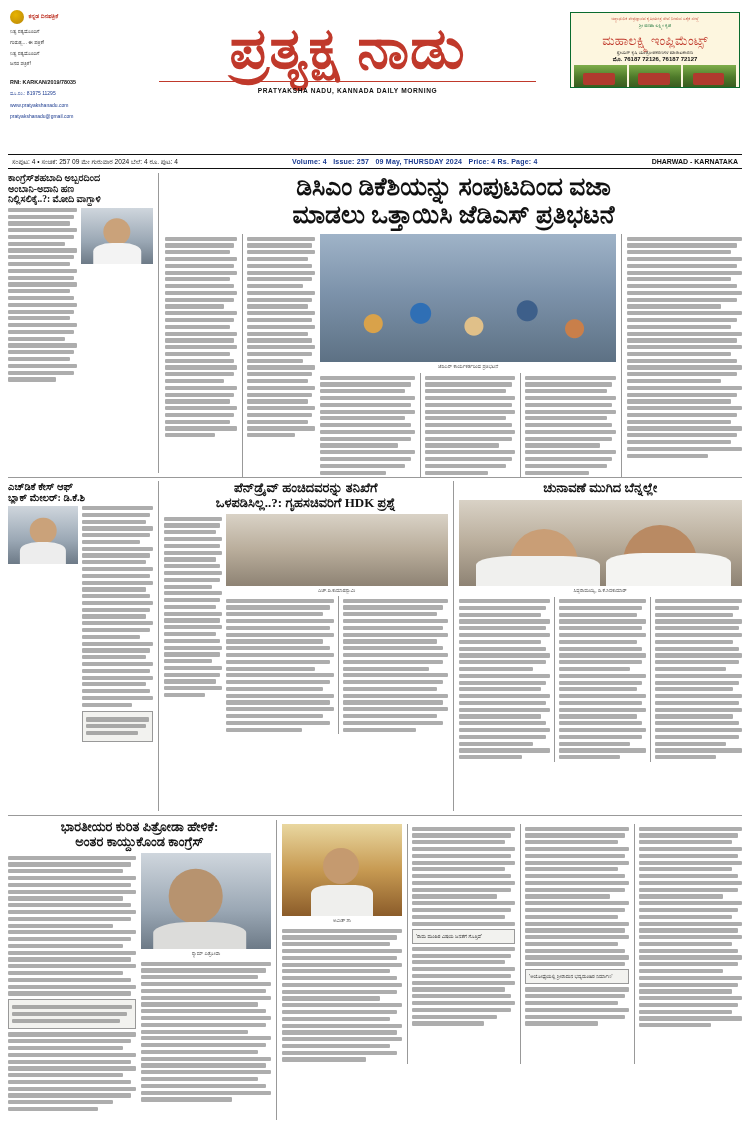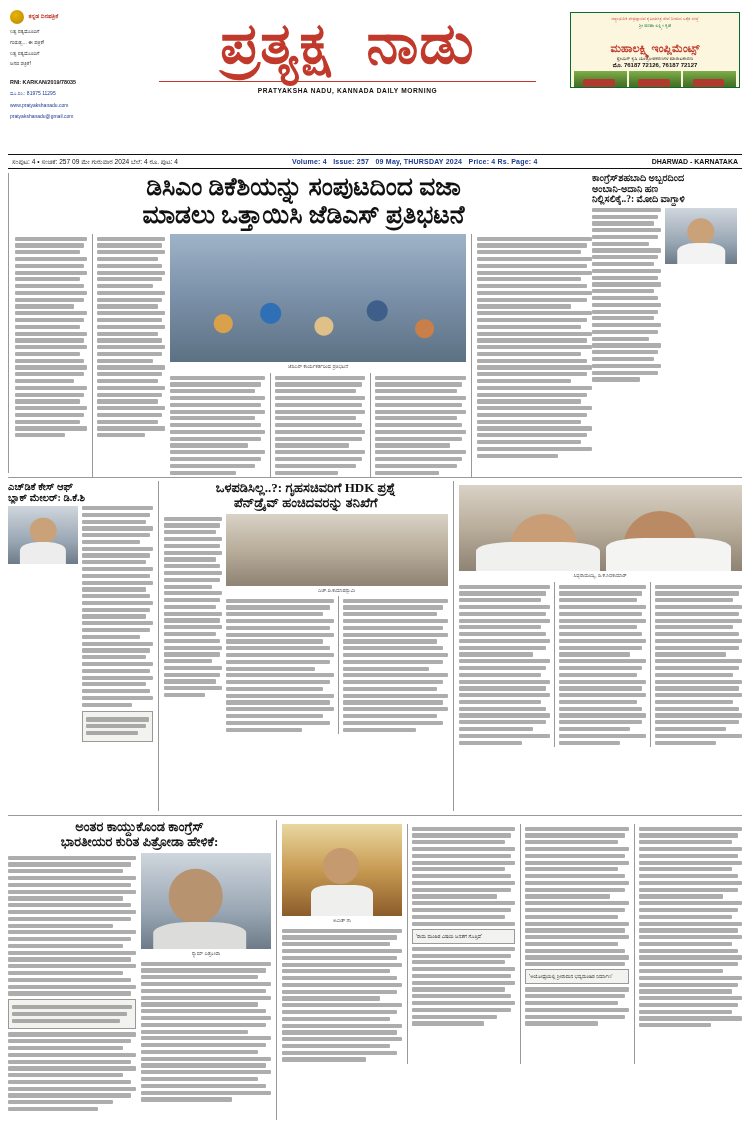--- a/index.html
+++ b/index.html
@@ -16,31 +16,31 @@
   .masthead{position:relative;height:148px;border-bottom:0;}
   .mh-left{position:absolute;left:2px;top:4px;width:120px;font-size:5.2px;line-height:1.5;color:#222;}
   .mh-left .red{color:#c0392b;font-weight:bold;font-size:6px;}
   .mh-left .blk{display:block;margin-bottom:3px;}
   .tiny-logo{display:inline-block;width:14px;height:14px;border-radius:50%;background:radial-gradient(circle at 40% 35%,#e8b400,#b8860b);vertical-align:middle;margin-right:3px;}
   .mh-left .rni{margin-top:10px;font-size:5.4px;color:#111;font-weight:bold;}
   .mh-left .cont{margin-top:4px;font-size:5px;color:#1a3a8f;}
 
   .title-wrap{position:absolute;left:120px;right:175px;top:14px;text-align:center;}
   .paper-title{
-    font-family:Liberation Mono, monospace;
+    font-family:Liberation Sans, sans-serif;
     font-size:57px;line-height:1;font-weight:bold;color:#c0392b;
     letter-spacing:1px;
   }
   .title-under{margin-top:4px;border-top:1.5px solid #c0392b;width:86%;margin-left:auto;margin-right:auto;}
   .sub-en{margin-top:5px;font-size:6.6px;letter-spacing:.6px;color:#111;font-weight:bold;}
 
   .ad-box{position:absolute;right:2px;top:6px;width:170px;height:76px;border:1.5px solid #0a6b2e;background:#fdf6df;box-sizing:border-box;padding:3px;text-align:center;overflow:hidden;}
   .ad-l1{font-size:4.4px;color:#c0392b;line-height:1.3;}
   .ad-l2{font-size:4.6px;color:#0a6b2e;margin-top:1px;}
-  .ad-title{font-size:11px;font-weight:bold;color:#c0392b;margin-top:14px;font-family:"Liberation Serif",serif;}
+  .ad-title{font-size:13px;font-weight:normal;color:#c0392b;margin-top:5px;font-family:"Liberation Serif",serif;}
   .ad-l3{font-size:4.6px;color:#111;margin-top:1px;}
   .ad-ph{font-size:6px;font-weight:bold;color:#111;margin-top:1px;}
   .ad-imgs{display:flex;gap:2px;margin-top:2px;height:22px;}
   .ad-img{flex:1;background:linear-gradient(180deg,#7fae4a 0%,#4e7a2a 55%,#3a5c20 100%);position:relative;}
   .ad-img:after{content:"";position:absolute;left:18%;bottom:2px;width:60%;height:55%;background:#b03a2e;border-radius:2px;}
   .ad-foot{font-size:4px;color:#0a6b2e;margin-top:1px;}
 
   
   .strip{
     border-top:1.2px solid #111;border-bottom:1.2px solid #111;
@@ -132,20 +132,60 @@
       <span>Volume: 4</span>&nbsp;&nbsp;
       <span>Issue: 257</span>&nbsp;&nbsp;
       <span>09 May, THURSDAY 2024</span>&nbsp;&nbsp;
       <span>Price: 4 Rs. Page: 4</span>
     </span>
     <span class="right">DHARWAD - KARNATAKA</span>
   </div>
 
   <div style="display:flex;margin-top:4px;height:300px;">
 
+    <div style="width:150px;padding-right:5px;box-sizing:border-box;">
+      <div class="headline hl-sm" style="text-align:left;font-size:9.6px;">
+        <div>ಕಾಂಗ್ರೆಸ್‌ಶಹಬಾದಿ ಅಬ್ಬರದಿಂದ</div>
+        <div>ಅಂಬಾನಿ-ಅದಾನಿ ಹಣ</div>
+        <div>ನಿಲ್ಲಿಸಲಿಕ್ಕೆ..?: ಮೋದಿ ವಾಗ್ದಾಳಿ</div>
+      </div>
+      <div class="photo portrait" style="width:72px;height:56px;float:right;margin:3px 0 2px 4px;">
+        <div class="ph-face"></div>
+        <div class="ph-body" style="background:#f3f3f3"></div>
+      </div>
+      <div class="col-text">
+        <div class="kline s1"></div>
+          <div class="kline s2"></div>
+          <div class="kline s3"></div>
+        <div class="kline s1"></div>
+          <div class="kline s2"></div>
+          <div class="kline s4"></div>
+        <div class="kline s1"></div>
+          <div class="kline s2"></div>
+          <div class="kline s3"></div>
+        <div class="kline s1"></div>
+          <div class="kline s2"></div>
+          <div class="kline s1"></div>
+        <div class="kline s3"></div>
+          <div class="kline s2"></div>
+          <div class="kline s1"></div>
+        <div class="kline s2"></div>
+          <div class="kline s3"></div>
+          <div class="kline s1"></div>
+        <div class="kline s2"></div>
+          <div class="kline s4"></div>
+          <div class="kline s1"></div>
+        <div class="kline s2"></div>
+          <div class="kline s3"></div>
+          <div class="kline s1"></div>
+        <div class="kline s2"></div>
+          <div class="kline s5"></div>
+      </div>
+    </div>
+
     <div style="flex:1;border-left:.8px solid #999;padding-left:6px;box-sizing:border-box;">
       <div class="headline hl-main">
         <div>ಡಿಸಿಎಂ ಡಿಕೆಶಿಯನ್ನು ಸಂಪುಟದಿಂದ ವಜಾ</div>
         <div>ಮಾಡಲು ಒತ್ತಾಯಿಸಿ ಜೆಡಿಎಸ್ ಪ್ರತಿಭಟನೆ</div>
       </div>
 
       <div style="display:flex;gap:5px;margin-top:5px;">
         <div style="width:72px" class="col-text">
           <div class="kline s1"></div>
             <div class="kline s2"></div>
@@ -307,60 +347,20 @@
             <div class="kline s3"></div>
               <div class="kline s1"></div>
               <div class="kline s2"></div>
             <div class="kline s3"></div>
               <div class="kline s1"></div>
               <div class="kline s5"></div>
           </div>
         </div>
       </div>
     </div>
-
-    <div style="width:150px;padding-right:5px;box-sizing:border-box;">
-      <div class="headline hl-sm" style="text-align:left;font-size:9.6px;">
-        <div>ಕಾಂಗ್ರೆಸ್‌ಶಹಬಾದಿ ಅಬ್ಬರದಿಂದ</div>
-        <div>ಅಂಬಾನಿ-ಅದಾನಿ ಹಣ</div>
-        <div>ನಿಲ್ಲಿಸಲಿಕ್ಕೆ..?: ಮೋದಿ ವಾಗ್ದಾಳಿ</div>
-      </div>
-      <div class="photo portrait" style="width:72px;height:56px;float:right;margin:3px 0 2px 4px;">
-        <div class="ph-face"></div>
-        <div class="ph-body" style="background:#f3f3f3"></div>
-      </div>
-      <div class="col-text">
-        <div class="kline s1"></div>
-          <div class="kline s2"></div>
-          <div class="kline s3"></div>
-        <div class="kline s1"></div>
-          <div class="kline s2"></div>
-          <div class="kline s4"></div>
-        <div class="kline s1"></div>
-          <div class="kline s2"></div>
-          <div class="kline s3"></div>
-        <div class="kline s1"></div>
-          <div class="kline s2"></div>
-          <div class="kline s1"></div>
-        <div class="kline s3"></div>
-          <div class="kline s2"></div>
-          <div class="kline s1"></div>
-        <div class="kline s2"></div>
-          <div class="kline s3"></div>
-          <div class="kline s1"></div>
-        <div class="kline s2"></div>
-          <div class="kline s4"></div>
-          <div class="kline s1"></div>
-        <div class="kline s2"></div>
-          <div class="kline s3"></div>
-          <div class="kline s1"></div>
-        <div class="kline s2"></div>
-          <div class="kline s5"></div>
-      </div>
-    </div>
   </div>
 
   <div class="rule-h" style="margin-top:4px;padding-top:3px;display:flex;height:330px;">
 
     <div style="width:150px;padding-right:5px;box-sizing:border-box;">
       <div class="headline" style="text-align:left;font-size:10px;color:#111;">
         <div>ಎಚ್‌ಡಿಕೆ ಕೇಸ್ ಆಫ್</div>
         <div>ಬ್ಲಾಕ್ ಮೇಲರ್: ಡಿ.ಕೆ.ಶಿ</div>
       </div>
       <div class="photo portrait" style="width:70px;height:58px;float:left;margin:3px 4px 2px 0;">
@@ -401,22 +401,22 @@
         <div class="pullquote" style="margin-top:4px">
           <div class="kline s1"></div>
             <div class="kline s2"></div>
             <div class="kline s4"></div>
         </div>
       </div>
     </div>
 
     <div style="flex:1.05;border-left:.8px solid #999;padding:0 5px;box-sizing:border-box;">
       <div class="headline hl-sub">
+        <div>ಪೆನ್‌ಡ್ರೈವ್ ಹಂಚಿದವರನ್ನು ತನಿಖೆಗೆ</div>
         <div>ಒಳಪಡಿಸಿಲ್ಲ..?: ಗೃಹಸಚಿವರಿಗೆ HDK ಪ್ರಶ್ನೆ</div>
-        <div>ಪೆನ್‌ಡ್ರೈವ್ ಹಂಚಿದವರನ್ನು ತನಿಖೆಗೆ</div>
       </div>
       <div style="display:flex;gap:4px;margin-top:4px;">
         <div style="width:58px" class="col-text">
           <div class="kline s1"></div>
             <div class="kline s2"></div>
             <div class="kline s3"></div>
           <div class="kline s1"></div>
             <div class="kline s2"></div>
             <div class="kline s1"></div>
           <div class="kline s3"></div>
@@ -491,20 +491,21 @@
                   <div class="kline s5"></div>
               </div>
             </div>
           </div>
         </div>
       </div>
     </div>
 
     <div style="flex:1.05;border-left:.8px solid #999;padding-left:5px;box-sizing:border-box;">
       <div class="headline hl-sub">
+        <div>ಚುನಾವಣೆ ಮುಗಿದ ಬೆನ್ನಲ್ಲೇ</div>
       </div>
       <div class="photo indoor" style="width:100%;height:86px;margin-top:4px">
         <div style="position:absolute;left:18%;top:34%;width:24%;padding-bottom:24%;border-radius:50%;background:#c99e76"></div>
         <div style="position:absolute;left:58%;top:30%;width:26%;padding-bottom:26%;border-radius:50%;background:#b98a63"></div>
         <div style="position:absolute;left:6%;bottom:0;width:44%;height:34%;background:#f0f0ee;border-radius:30% 30% 0 0"></div>
         <div style="position:absolute;left:52%;bottom:0;width:44%;height:38%;background:#f4f4f2;border-radius:30% 30% 0 0"></div>
       </div>
       <div class="caption">ಸಿದ್ದರಾಮಯ್ಯ, ಡಿ.ಕೆ.ಶಿವಕುಮಾರ್</div>
       <div style="display:flex;gap:4px;margin-top:3px">
         <div style="flex:1" class="col-text">
@@ -590,22 +591,22 @@
           </div>
         </div>
       </div>
     </div>
   </div>
 
   <div class="rule-h" style="margin-top:4px;padding-top:4px;display:flex;height:300px;">
 
     <div style="width:268px;padding-right:5px;box-sizing:border-box;">
       <div class="headline hl-sub">
+        <div>ಭಾರತೀಯರ ಕುರಿತ ಪಿತ್ರೋಡಾ ಹೇಳಿಕೆ:</div>
         <div>ಅಂತರ ಕಾಯ್ದುಕೊಂಡ ಕಾಂಗ್ರೆಸ್</div>
-        <div>ಭಾರತೀಯರ ಕುರಿತ ಪಿತ್ರೋಡಾ ಹೇಳಿಕೆ:</div>
       </div>
       <div style="display:flex;gap:5px;margin-top:4px">
         <div style="width:128px" class="col-text">
           <div class="kline s1"></div>
             <div class="kline s2"></div>
             <div class="kline s3"></div>
           <div class="kline s1"></div>
             <div class="kline s2"></div>
             <div class="kline s1"></div>
           <div class="kline s3"></div>

